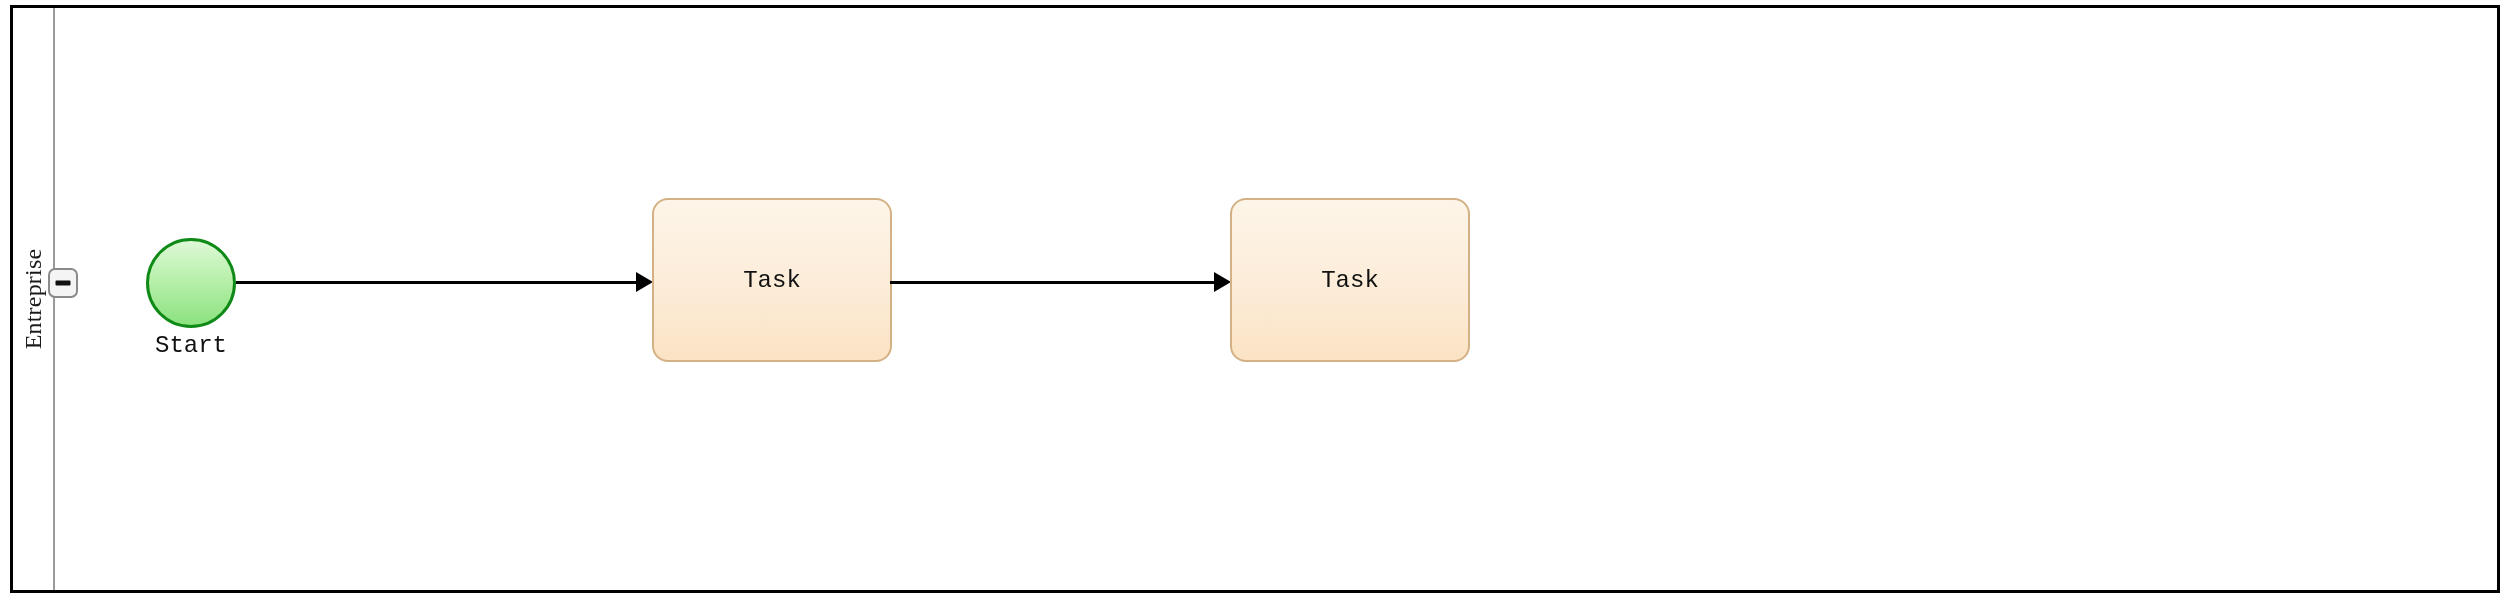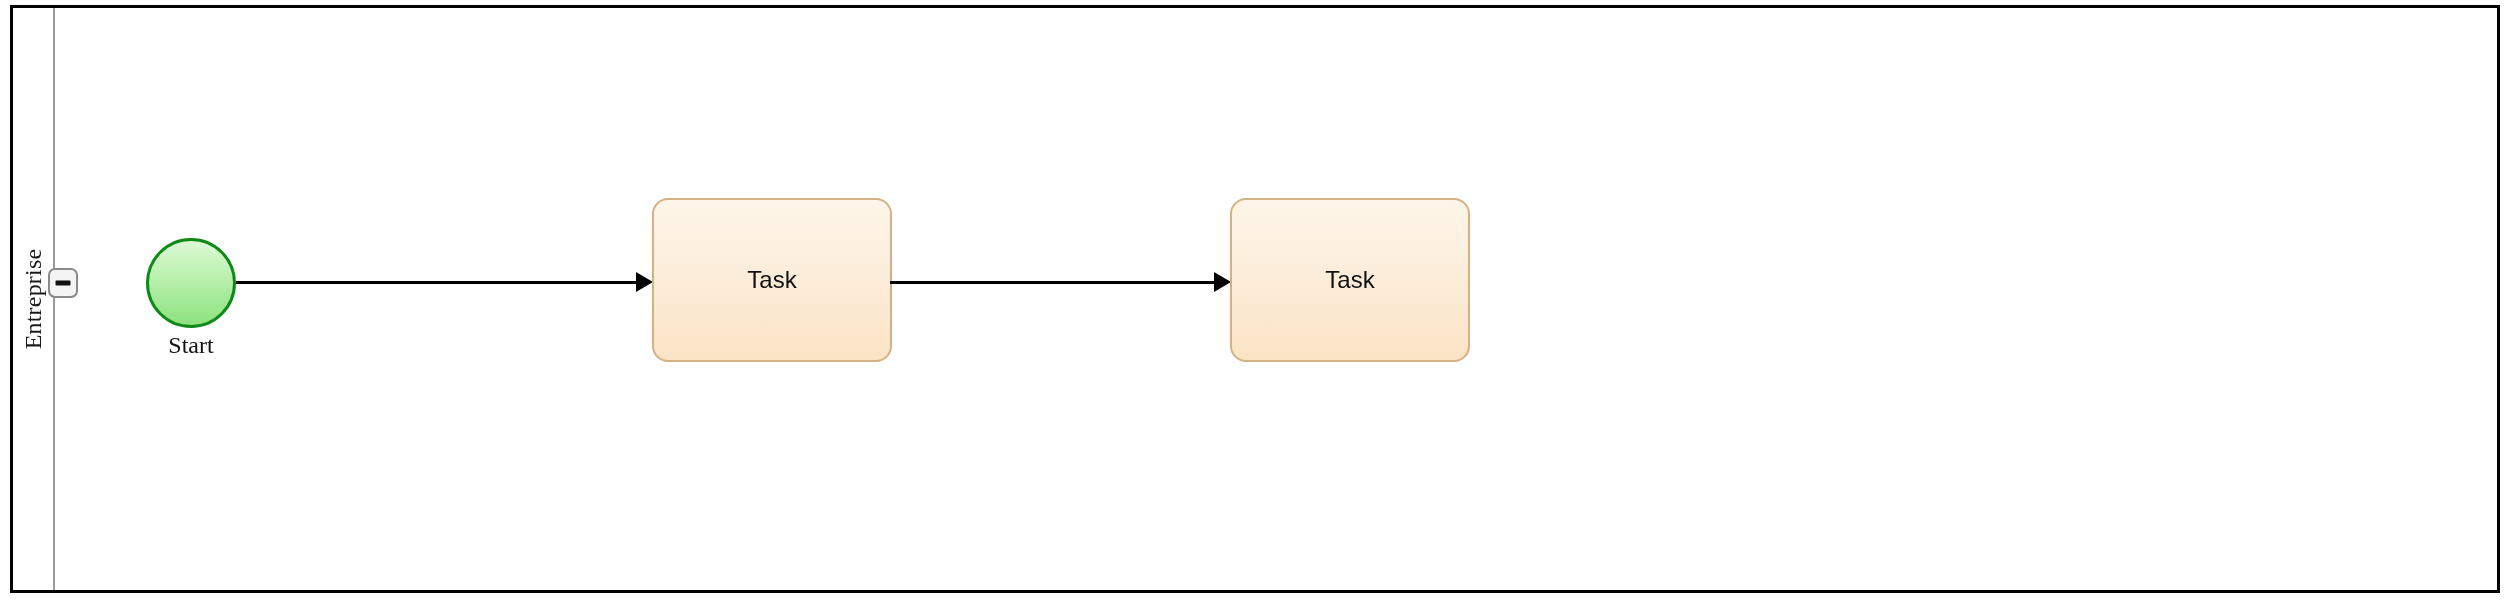--- a/index.html
+++ b/index.html
@@ -102,42 +102,42 @@
     border: 3px solid #0f8a17;
     box-sizing: border-box;
     background: linear-gradient(to bottom, #ddf8d6 0%, #b9f0ac 45%, #8ce27f 100%);
   }
   .start-label {
     position: absolute;
     left: 146px;
     top: 332px;
     width: 90px;
     text-align: center;
-    font-family: Liberation Serif, serif;
+    font-family: Liberation Mono, monospace;
     font-size: 24px;
     color: #111111;
     white-space: nowrap;
   }
 
   
   .task {
     position: absolute;
     top: 198px;
     width: 240px;
     height: 164px;
     border: 2px solid #d4b184;
     border-radius: 16px;
     box-sizing: border-box;
     background: linear-gradient(to bottom, #fdf5e8 0%, #fcecd8 55%, #fbe3c4 100%);
     display: flex;
     align-items: center;
     justify-content: center;
   }
   .task .task-text {
-    font-family: Liberation Sans, sans-serif;
+    font-family: Liberation Mono, monospace;
     font-size: 24px;
     color: #111111;
   }
   #task-1 { left: 652px; }
   #task-2 { left: 1230px; }
 
   
   .flow {
     position: absolute;
     height: 3px;

